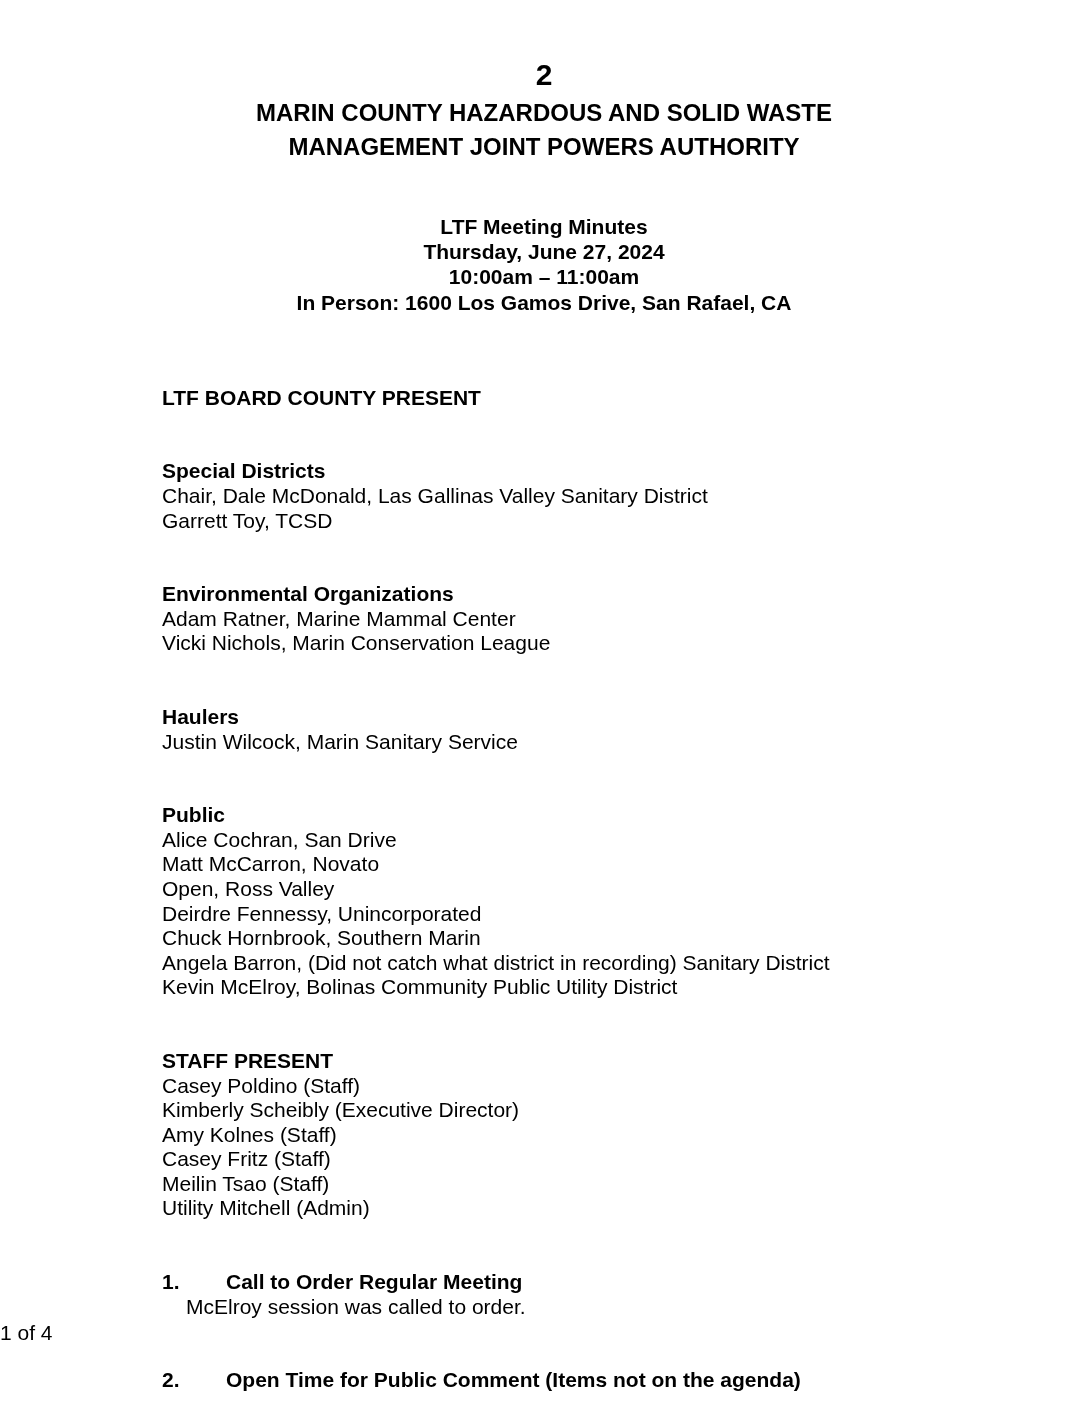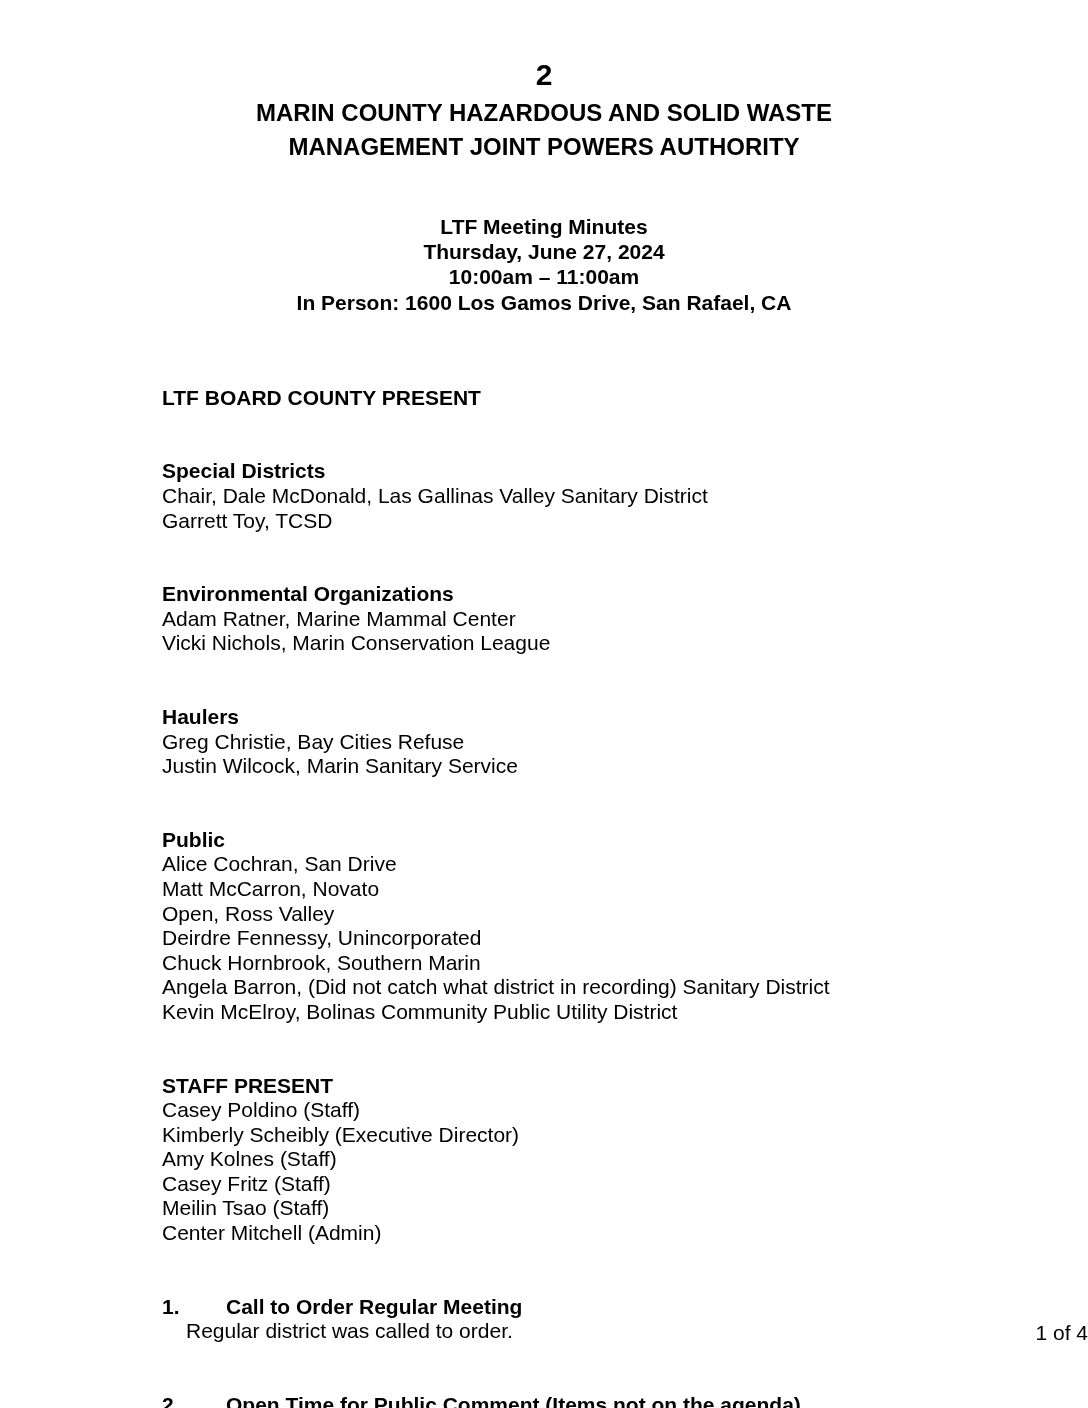--- a/index.html
+++ b/index.html
@@ -58,21 +58,21 @@
     flex: 0 0 24px;
   }
   .agenda-body { flex: 1; }
   .agenda-heading { font-weight: bold; margin-left: 40px; }
 
   .footer {
     position: absolute;
     left: 0;
     right: 0;
     bottom: 62px;
-    text-align: right;
+    text-align: left;
   }
 </style>
 </head>
 <body>
 
 <div class="page">
   <div class="content">
 
     <div class="page-num center">2</div>
 
@@ -103,21 +103,20 @@
     <div>
       <div class="group-heading">Environmental Organizations</div>
       <div>Adam Ratner, Marine Mammal Center</div>
       <div>Vicki Nichols, Marin Conservation League</div>
     </div>
 
     <div class="section-gap"></div>
 
     <div>
       <div class="group-heading">Haulers</div>
-      <div>Greg Christie, Bay Cities Refuse</div>
       <div>Justin Wilcock, Marin Sanitary Service</div>
     </div>
 
     <div class="section-gap"></div>
 
     <div>
       <div class="group-heading">Public</div>
       <div>Alice Cochran, San Drive</div>
       <div>Matt McCarron, Novato</div>
       <div>Open, Ross Valley</div>
@@ -129,30 +128,30 @@
 
     <div class="section-gap"></div>
 
     <div>
       <div class="group-heading">STAFF PRESENT</div>
       <div>Casey Poldino (Staff)</div>
       <div>Kimberly Scheibly (Executive Director)</div>
       <div>Amy Kolnes (Staff)</div>
       <div>Casey Fritz (Staff)</div>
       <div>Meilin Tsao (Staff)</div>
-      <div>Center Mitchell (Admin)</div>
+      <div>Utility Mitchell (Admin)</div>
     </div>
 
     <div class="section-gap"></div>
 
     <div class="agenda-item">
       <div class="agenda-num">1.</div>
       <div class="agenda-body">
         <div class="agenda-heading">Call to Order Regular Meeting</div>
-        <div>Regular district was called to order.</div>
+        <div>McElroy session was called to order.</div>
       </div>
     </div>
 
     <div class="section-gap"></div>
 
     <div class="agenda-item">
       <div class="agenda-num">2.</div>
       <div class="agenda-body">
         <div class="agenda-heading">Open Time for Public Comment (Items not on the agenda)</div>
 

